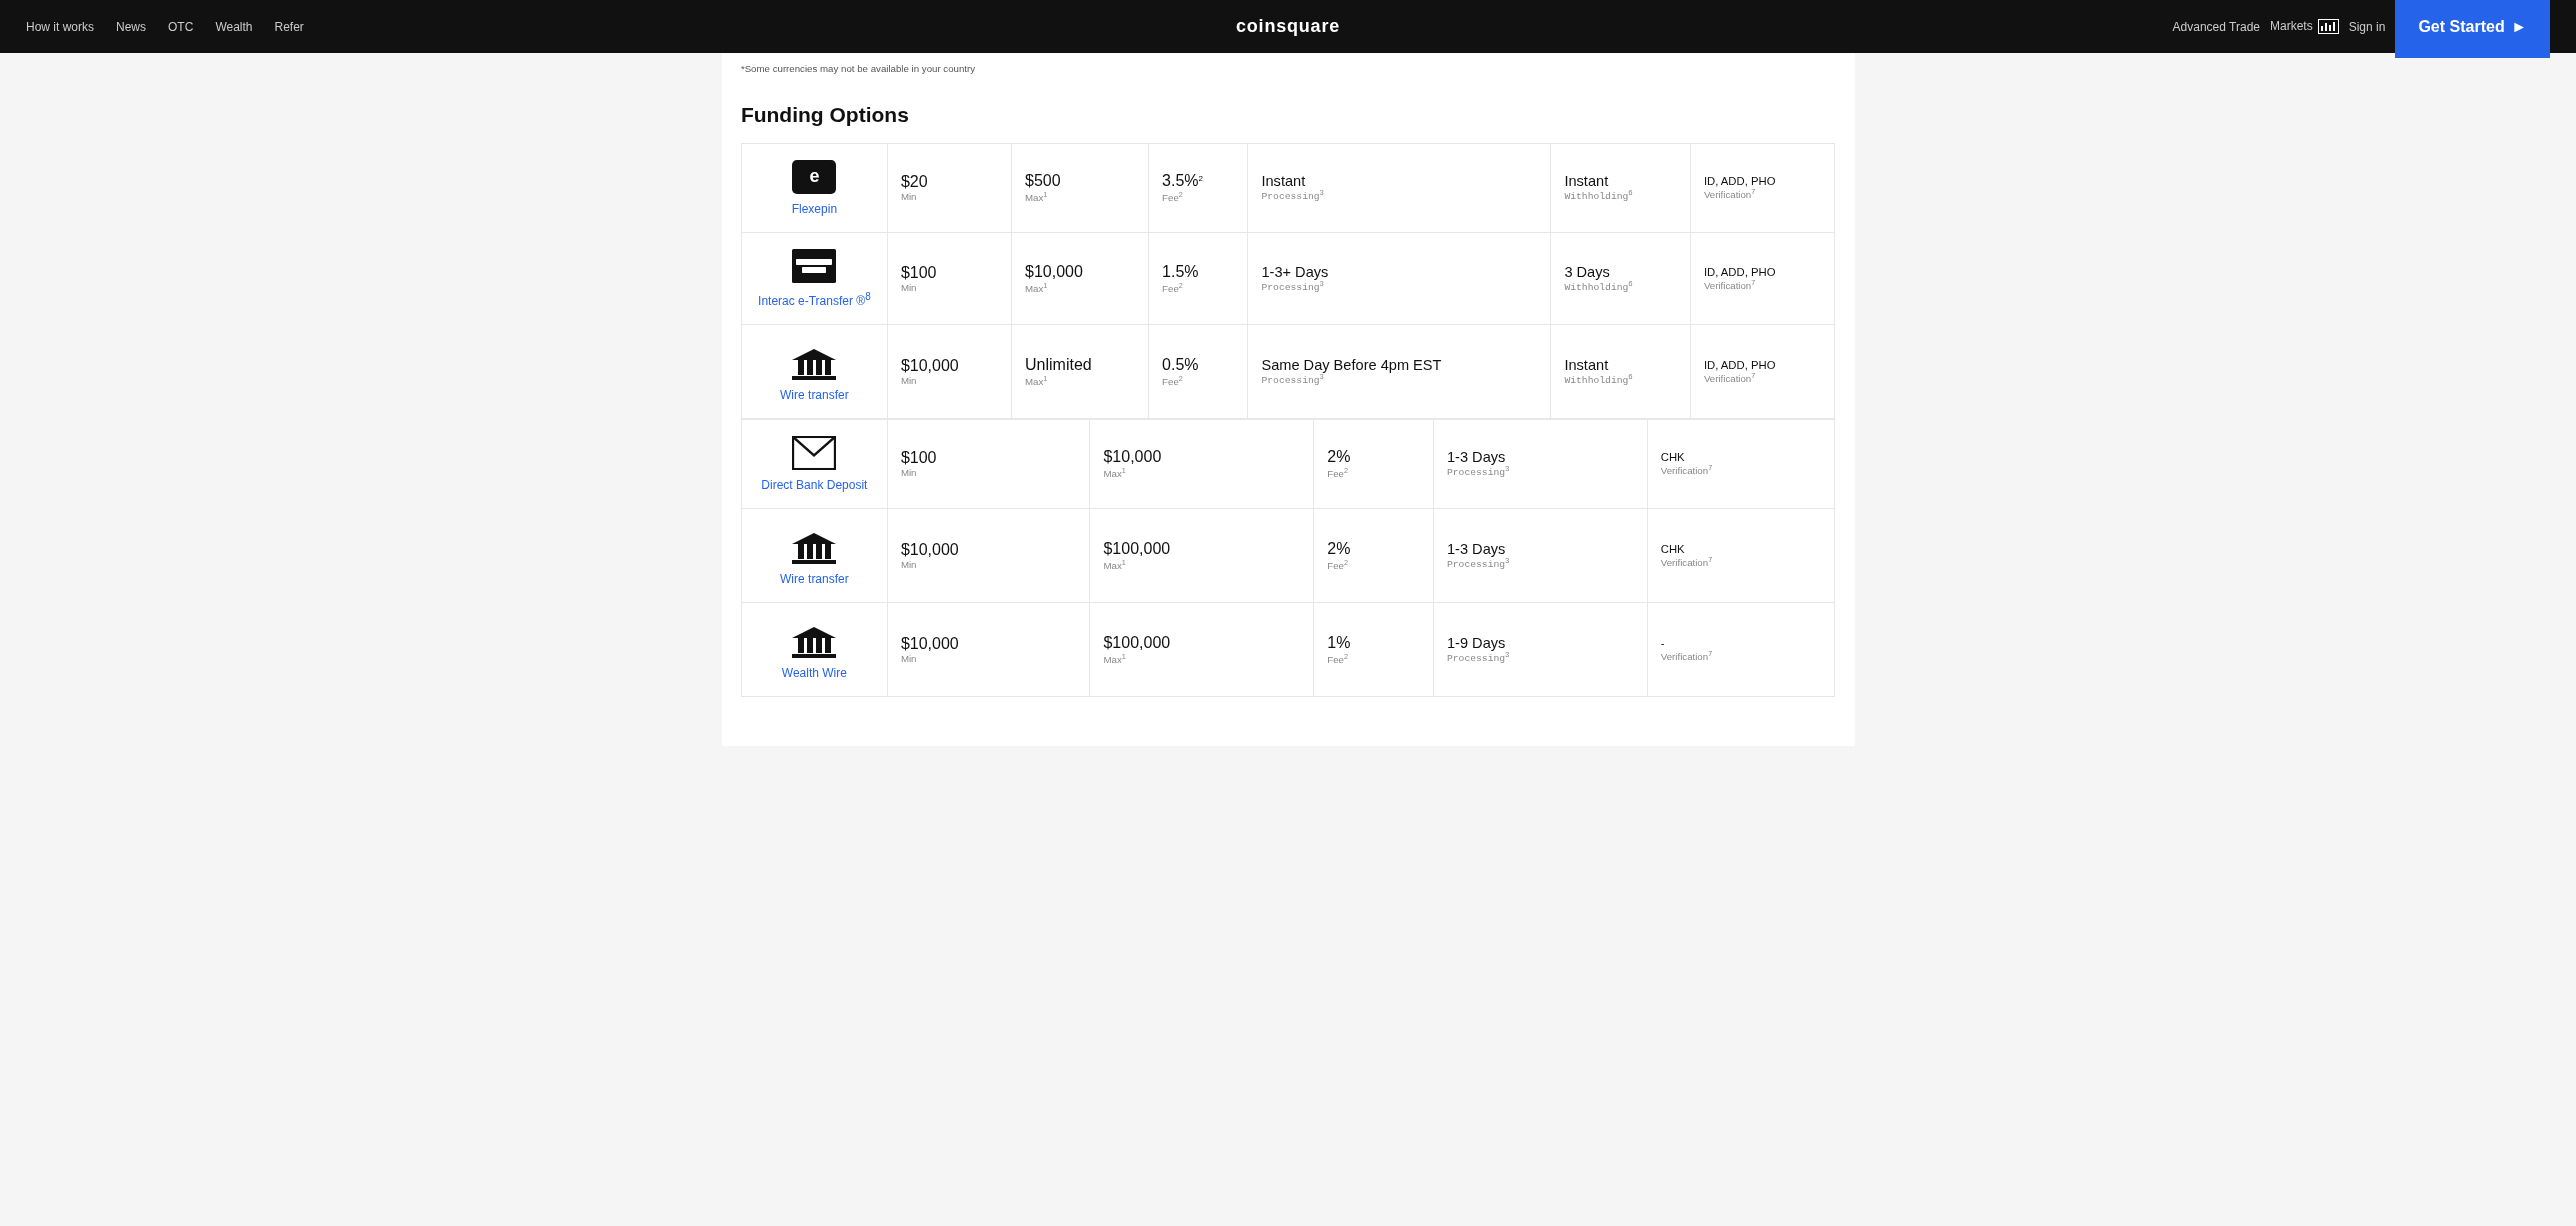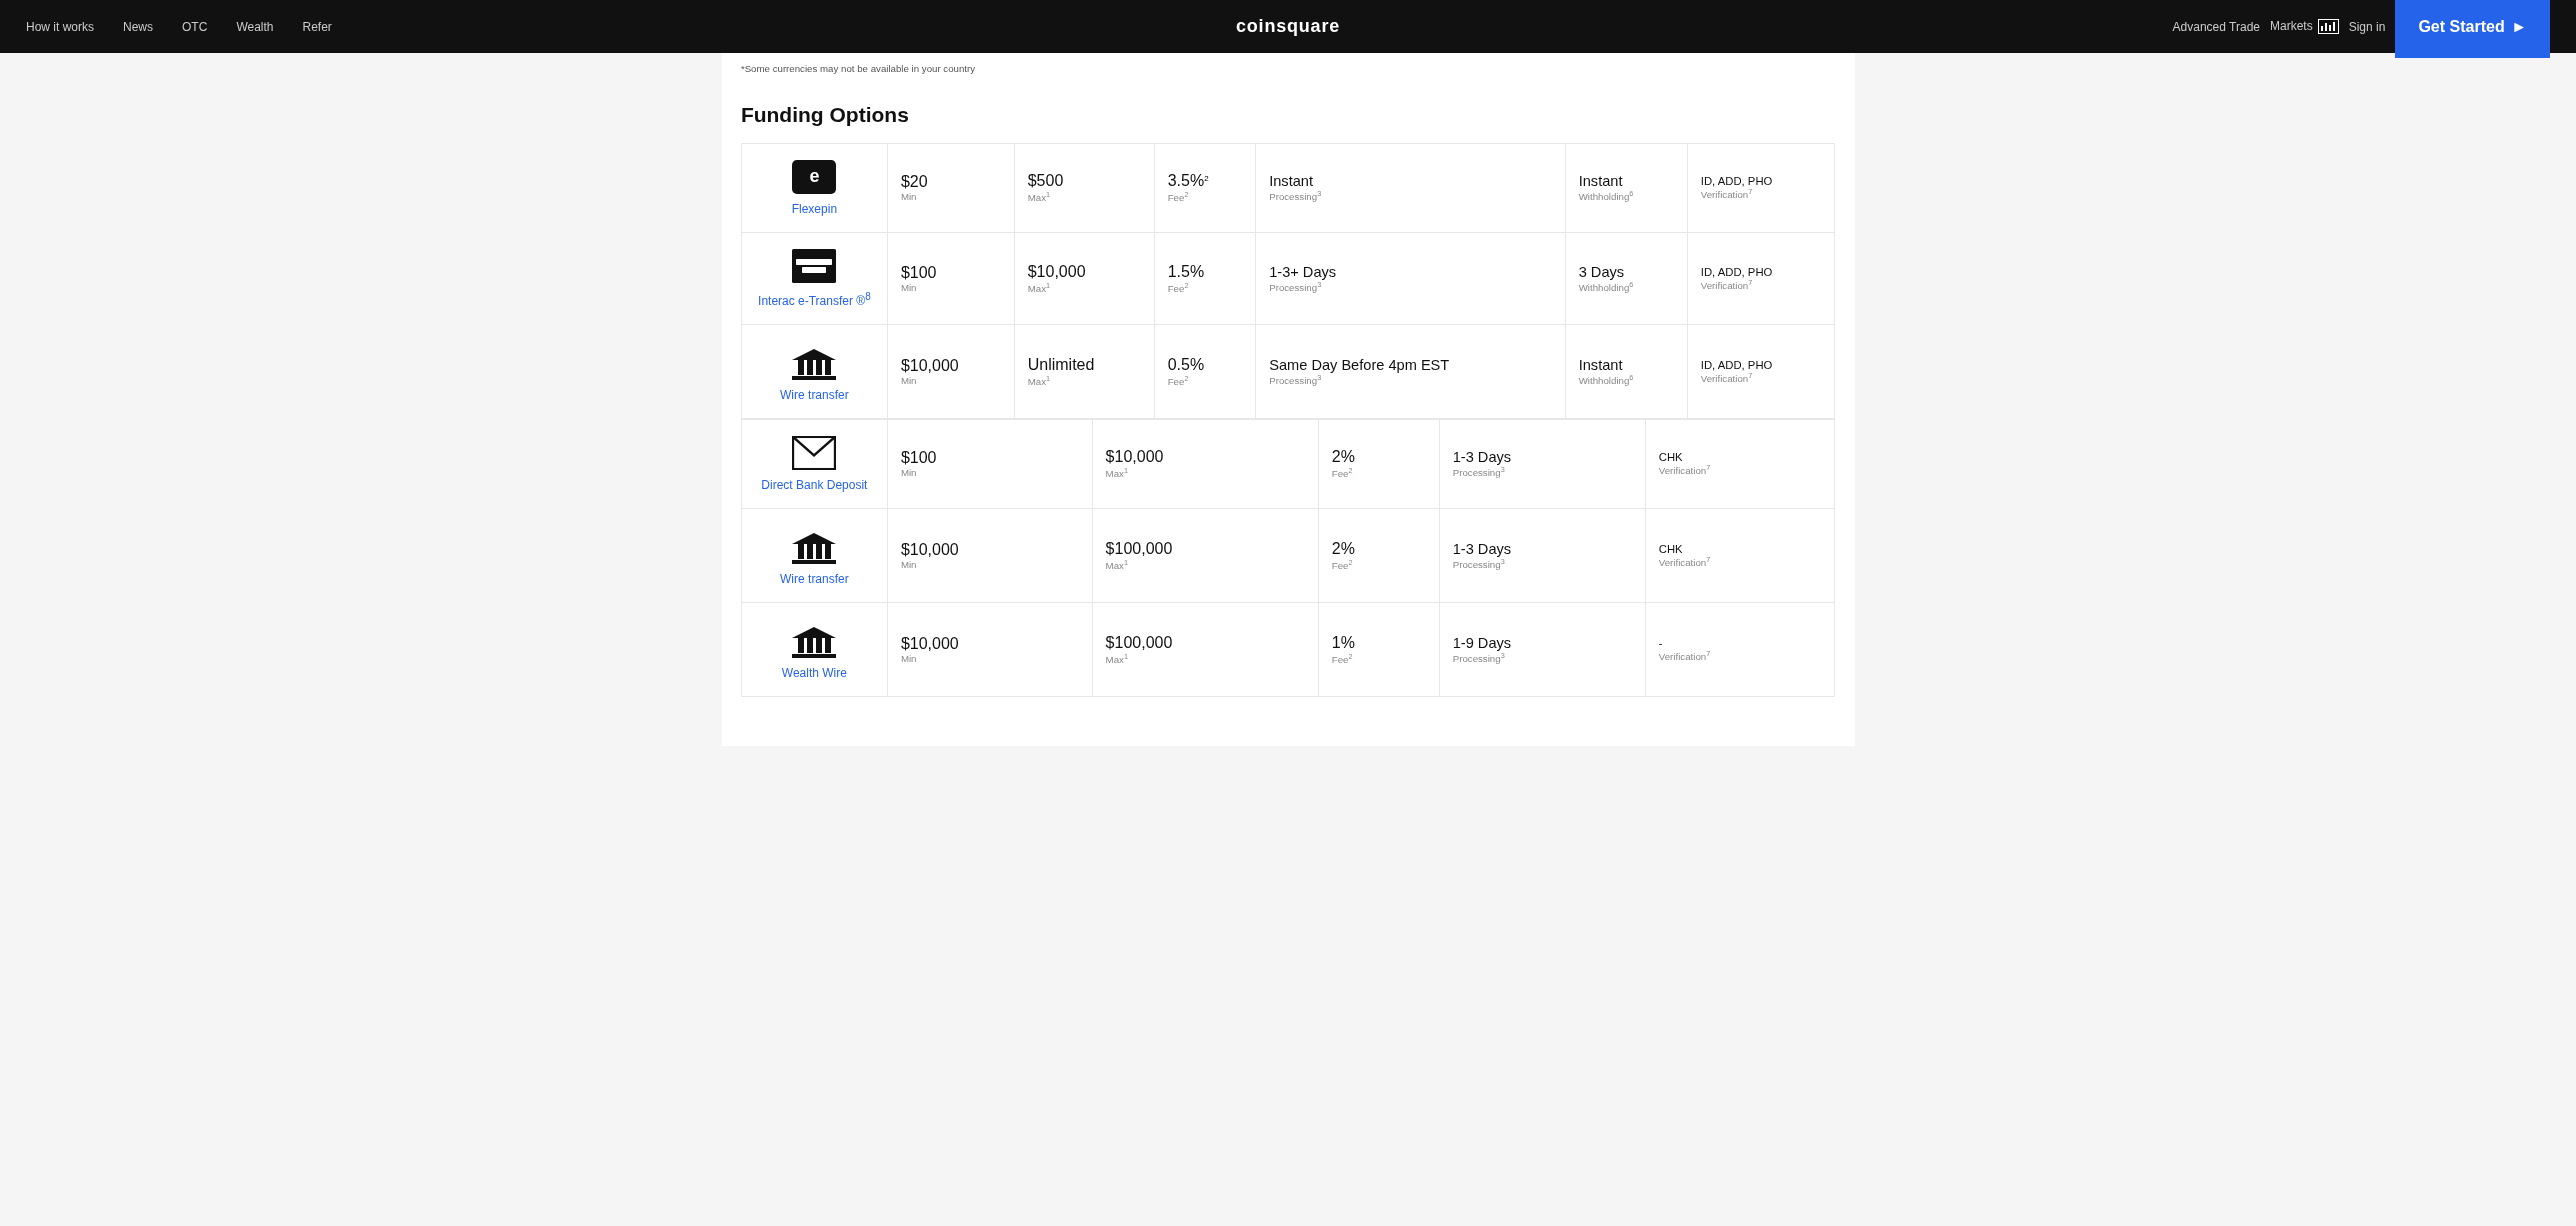--- a/index.html
+++ b/index.html
@@ -9,21 +9,21 @@
     .navbar {
       background: #111;
       display: flex;
       align-items: center;
       height: 53px;
       padding: 0 26px;
       position: sticky;
       top: 0;
       z-index: 100;
     }
-    .nav-left { display: flex; gap: 29px; align-items: flex-end; }
+    .nav-left { display: flex; gap: 22px; align-items: flex-end; }
     .nav-link {
       color: #ccc;
       text-decoration: none;
       font-size: 12px;
       cursor: pointer;
       white-space: nowrap;
     }
     .nav-logo {
       position: absolute;
       left: 50%;
@@ -125,20 +125,21 @@
     .processing-main {
       font-size: 14.6px;
       font-weight: 500;
       color: #111;
       display: block;
     }
     .processing-label {
       font-size: 9.7px;
       color: #888;
       display: block;
+      font-family: Liberation Mono, monospace;
     }
     .processing-label sup { font-size: 7.3px; }
     .verif-main {
       font-size: 11.3px;
       font-weight: 500;
       color: #111;
       display: block;
     }
     .verif-label {
       font-size: 9.7px;

